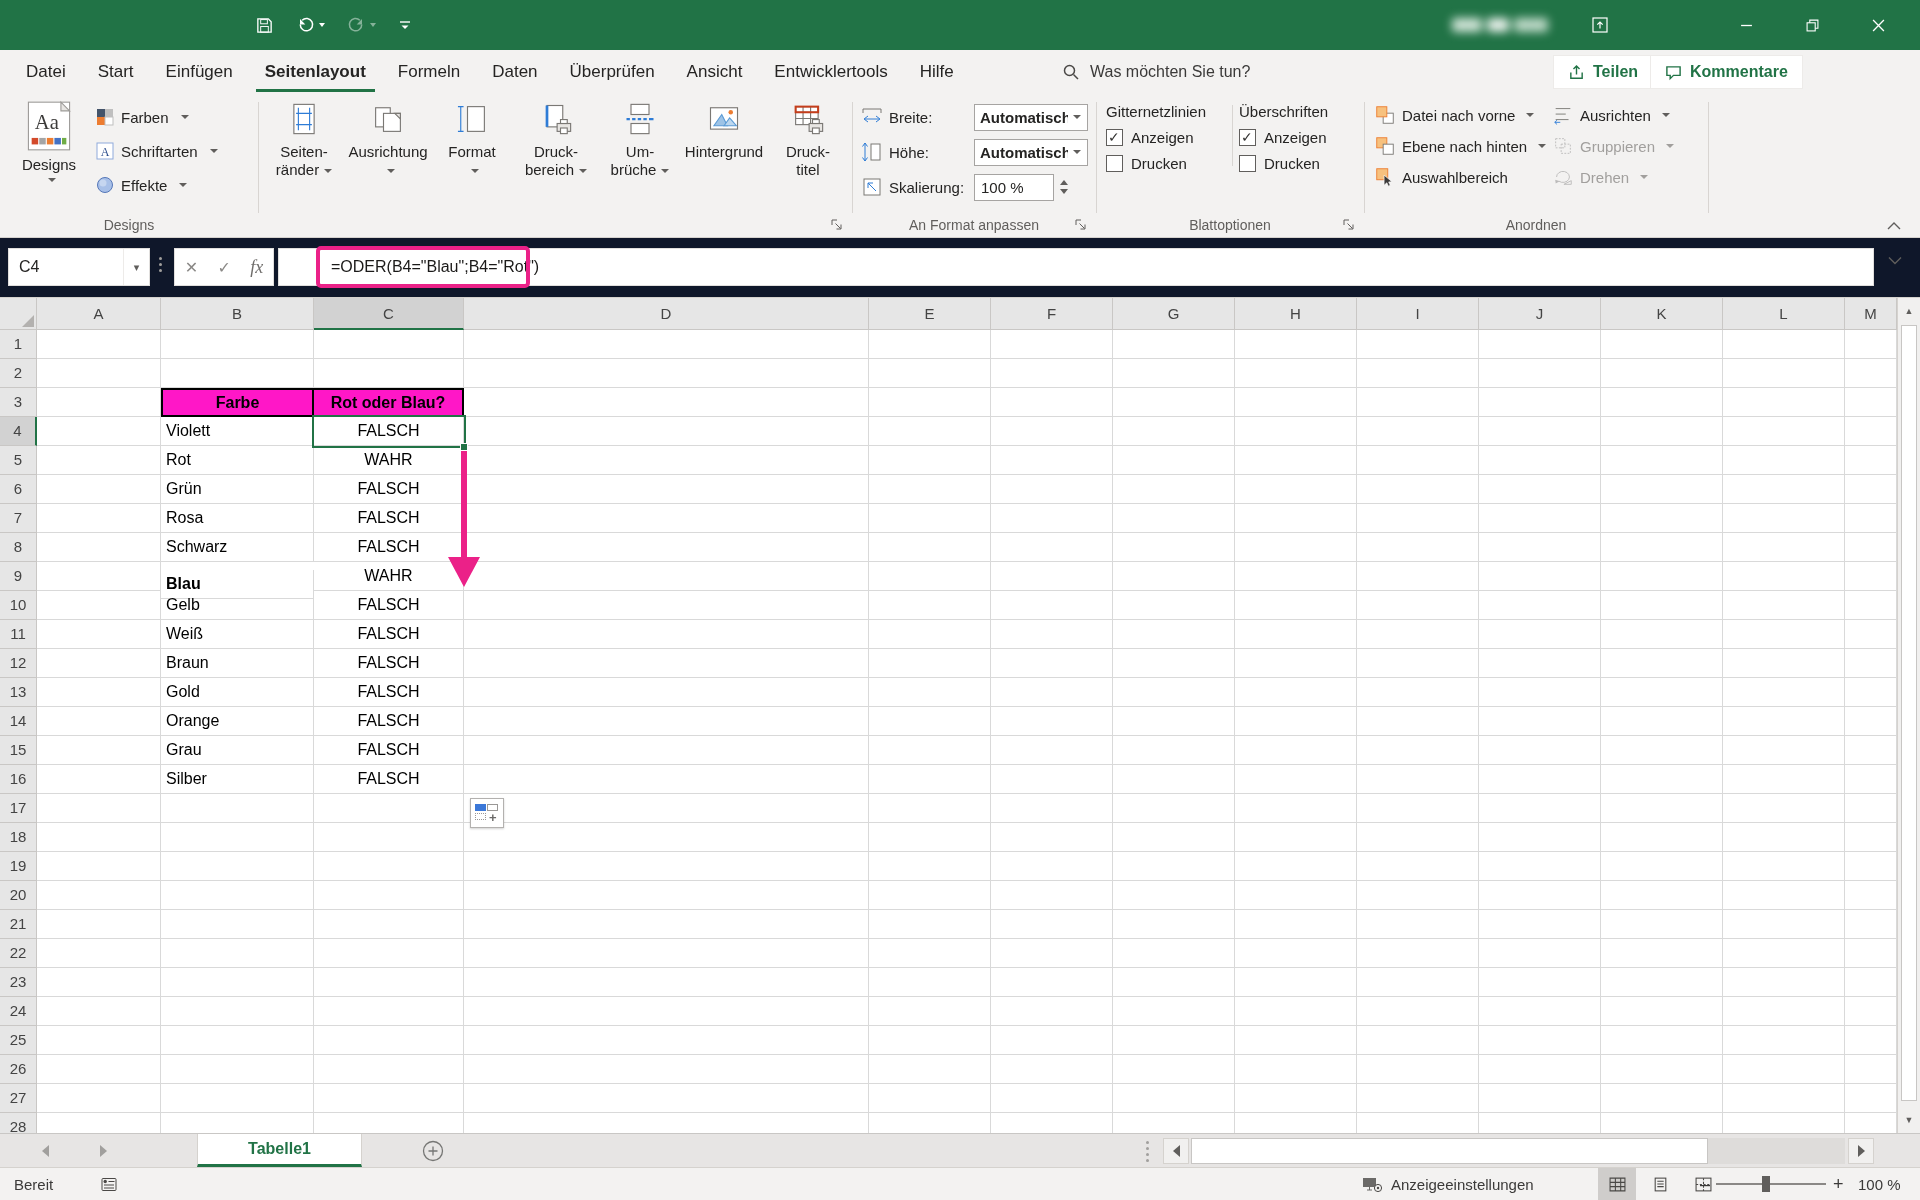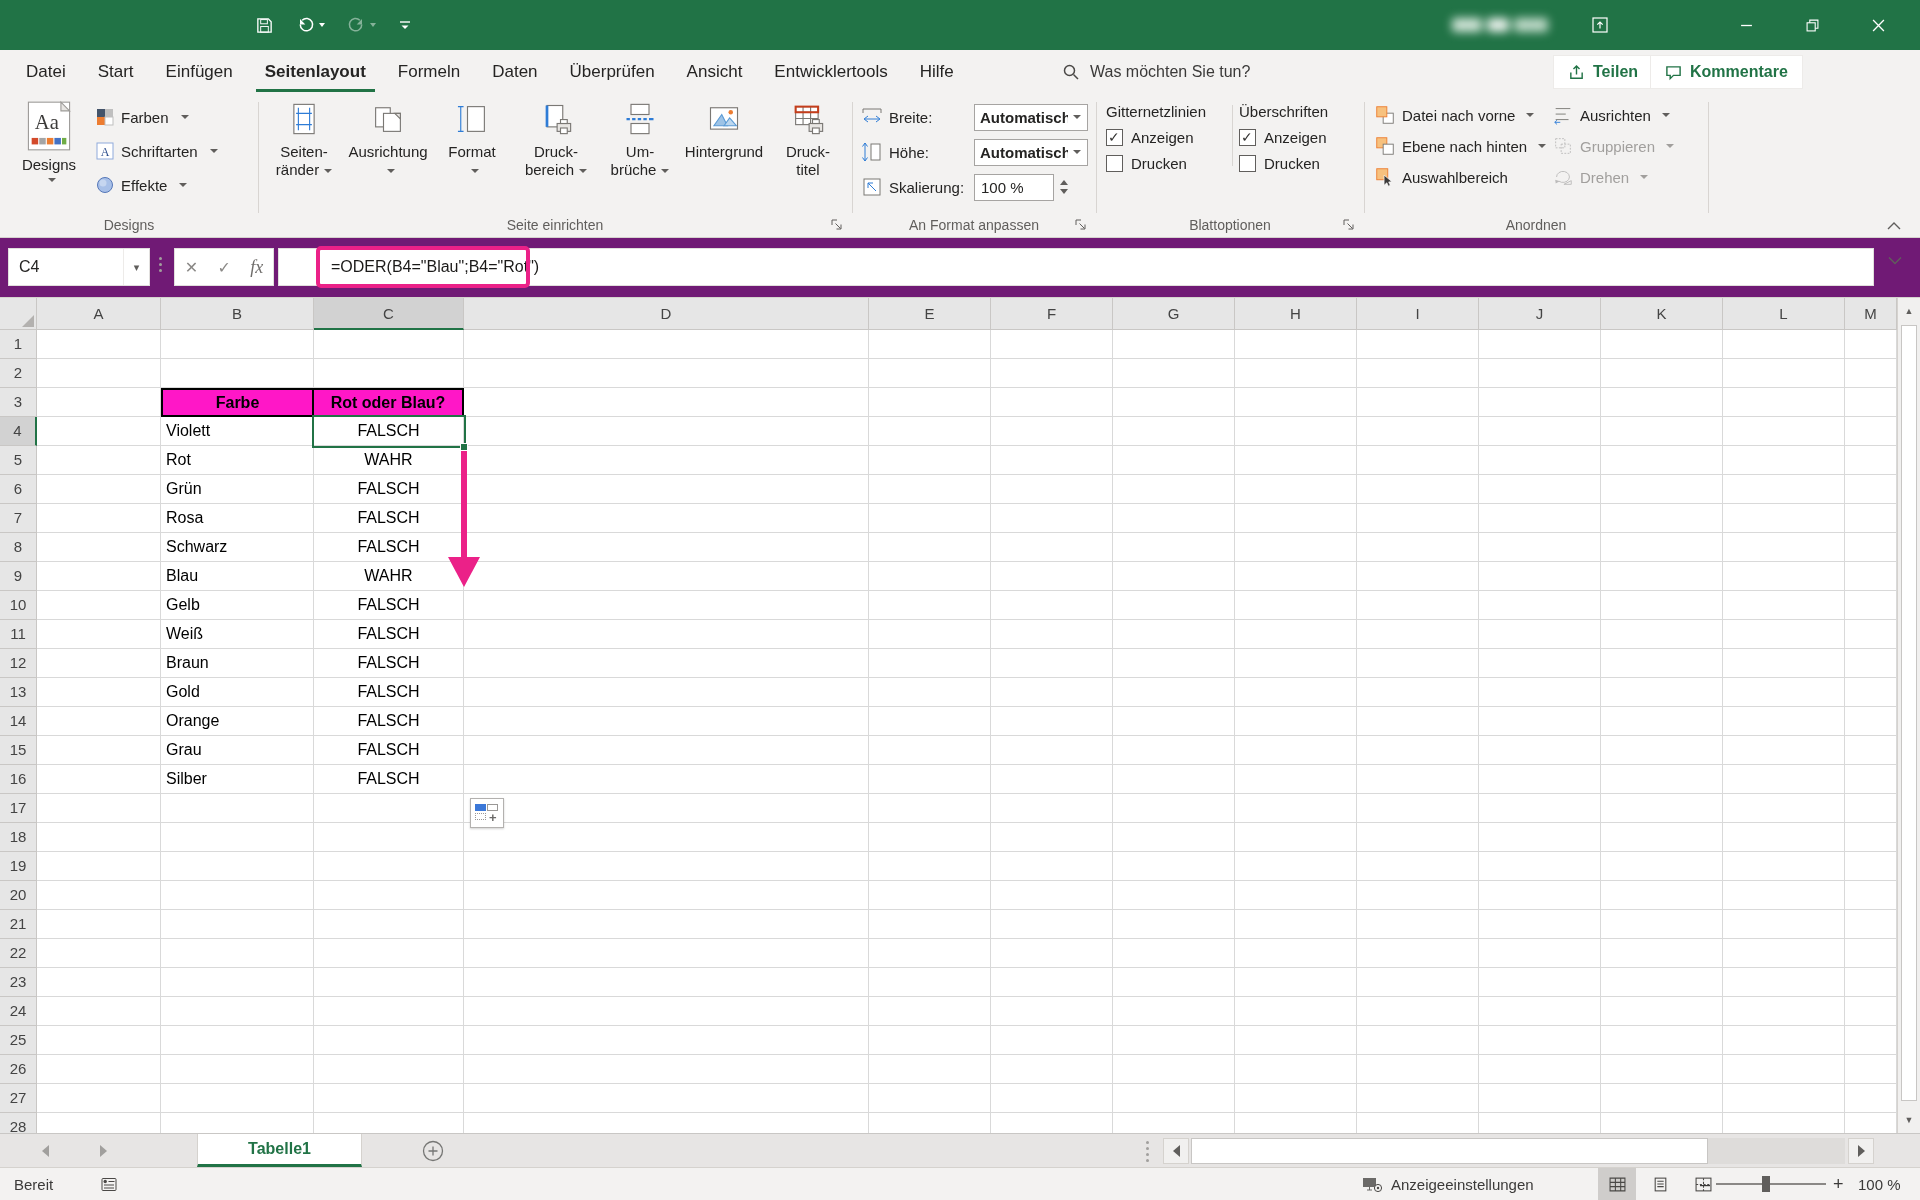--- a/index.html
+++ b/index.html
@@ -67,21 +67,21 @@
   #anordL { position:absolute; left:1374px; top:8px; display:flex; flex-direction:column; gap:5px; }
   #anordR { position:absolute; left:1552px; top:8px; display:flex; flex-direction:column; gap:5px; }
   .arow { display:flex; align-items:center; gap:6px; height:26px; font-size:15px; white-space:nowrap; }
   .arow.off { color:#A19F9D; }
   .arow.off svg { opacity:.45; filter:grayscale(1); }
   .arow.off .crt { border-top-color:#A19F9D; }
   .aicon { width:22px; height:22px; }
   .collapse { position:absolute; right:18px; bottom:6px; }
 
   
-  .fxbar { position:absolute; left:0; top:238px; width:1920px; height:60px; background:#701a75; border-bottom:1px solid #D5D2CE; }
+  .fxbar { position:absolute; left:0; top:238px; width:1920px; height:60px; background:#0f172a; border-bottom:1px solid #D5D2CE; }
   .namebox { position:absolute; left:8px; top:10px; width:142px; height:38px; background:#fff; border:1px solid #E1DFDD; display:flex; align-items:center; padding-left:10px; font-size:16px; }
   .namecaret { position:absolute; right:0; top:0; width:26px; height:36px; border-left:1px solid #EDEBE9; display:flex; align-items:center; justify-content:center; color:#605E5C; font-size:11px; }
   .fxdots { position:absolute; left:159px; top:19px; display:flex; flex-direction:column; gap:3px; }
   .fxdots i { width:3px; height:3px; border-radius:50%; background:#A19F9D; }
   .fxbtns { position:absolute; left:174px; top:10px; width:100px; height:38px; background:#fff; border:1px solid #E1DFDD; display:flex; align-items:center; justify-content:space-around; color:#8A8886; font-size:16px; }
   .fxit { font-family:"Liberation Serif", serif; font-style:italic; font-size:18px; color:#6F6D6B; }
   .fxinput { position:absolute; left:278px; top:10px; width:1596px; height:38px; background:#fff; border:1px solid #E1DFDD; }
   .formulatext { position:absolute; left:52px; top:0; line-height:36px; font-size:16px; color:#1B1A19; white-space:nowrap; }
   .fxanno { position:absolute; left:316px; top:8px; width:214px; height:42px; border:4px solid #EB2188; border-radius:5px; pointer-events:none; z-index:5; }
   .fxexpand { position:absolute; left:1888px; top:18px; color:#605E5C; }
@@ -358,21 +358,20 @@
             <rect x="5" y="5" width="20" height="5" fill="none" stroke="#C43E1C" stroke-width="1.8"></rect>
             <rect x="17" y="20" width="12" height="7" fill="#E8E6E3" stroke="#7A7874"></rect>
             <rect x="20" y="16.5" width="6" height="3.5" fill="#fff" stroke="#7A7874"></rect>
             <rect x="20" y="24" width="6" height="5" fill="#fff" stroke="#7A7874"></rect>
           </svg>
         </div>
         <span>Druck-</span>
         <span><span>titel</span></span>
       </div>
     </div>
-  <div class="glabel" style="left:258px;width:594px">Seite einrichten</div>
   <div class="launcher" style="left:830px">
     <svg width="13" height="13" viewBox="0 0 13 13">
         <path d="M2 2h5M2 2v5M5.5 5.5l5 5M11 6.5V11H6.5" fill="none" stroke="#605E5C"></path>
       </svg>
   </div>
 
   <div id="fmtfields">
     <div class="frow">
       <span class="ficon">
           <svg width="24" height="24" viewBox="0 0 24 24">
@@ -708,21 +707,21 @@
     <div class="cell" style="left: 869px; top: 235px; width: 122px; height: 29px;"></div>
     <div class="cell" style="left: 991px; top: 235px; width: 122px; height: 29px;"></div>
     <div class="cell" style="left: 1113px; top: 235px; width: 122px; height: 29px;"></div>
     <div class="cell" style="left: 1235px; top: 235px; width: 122px; height: 29px;"></div>
     <div class="cell" style="left: 1357px; top: 235px; width: 122px; height: 29px;"></div>
     <div class="cell" style="left: 1479px; top: 235px; width: 122px; height: 29px;"></div>
     <div class="cell" style="left: 1601px; top: 235px; width: 122px; height: 29px;"></div>
     <div class="cell" style="left: 1723px; top: 235px; width: 122px; height: 29px;"></div>
     <div class="cell" style="left: 1845px; top: 235px; width: 52px; height: 29px;"></div>
     <div class="cell" style="left: 37px; top: 264px; width: 124px; height: 29px;"></div>
-    <div class="cell al" style="left: 161px; top: 264px; width: 153px; height: 29px;">Blau</div>
+    <div class="cell al" style="left: 161px; top: 272px; width: 153px; height: 29px; font-weight: bold;">Blau</div>
     <div class="cell ac" style="left: 314px; top: 264px; width: 150px; height: 29px;">WAHR</div>
     <div class="cell" style="left: 464px; top: 264px; width: 405px; height: 29px;"></div>
     <div class="cell" style="left: 869px; top: 264px; width: 122px; height: 29px;"></div>
     <div class="cell" style="left: 991px; top: 264px; width: 122px; height: 29px;"></div>
     <div class="cell" style="left: 1113px; top: 264px; width: 122px; height: 29px;"></div>
     <div class="cell" style="left: 1235px; top: 264px; width: 122px; height: 29px;"></div>
     <div class="cell" style="left: 1357px; top: 264px; width: 122px; height: 29px;"></div>
     <div class="cell" style="left: 1479px; top: 264px; width: 122px; height: 29px;"></div>
     <div class="cell" style="left: 1601px; top: 264px; width: 122px; height: 29px;"></div>
     <div class="cell" style="left: 1723px; top: 264px; width: 122px; height: 29px;"></div>

